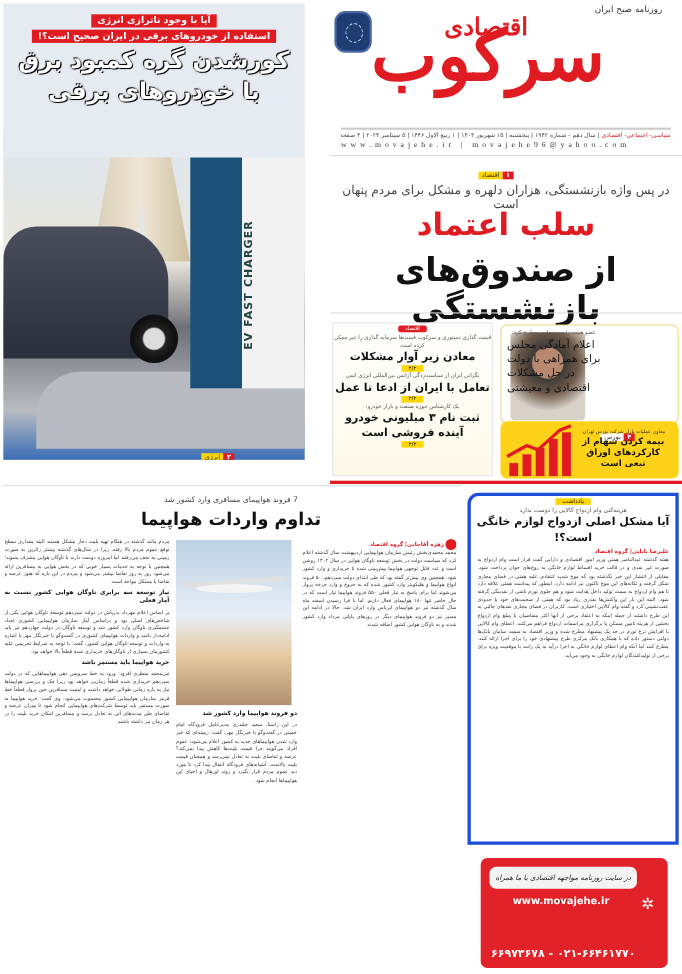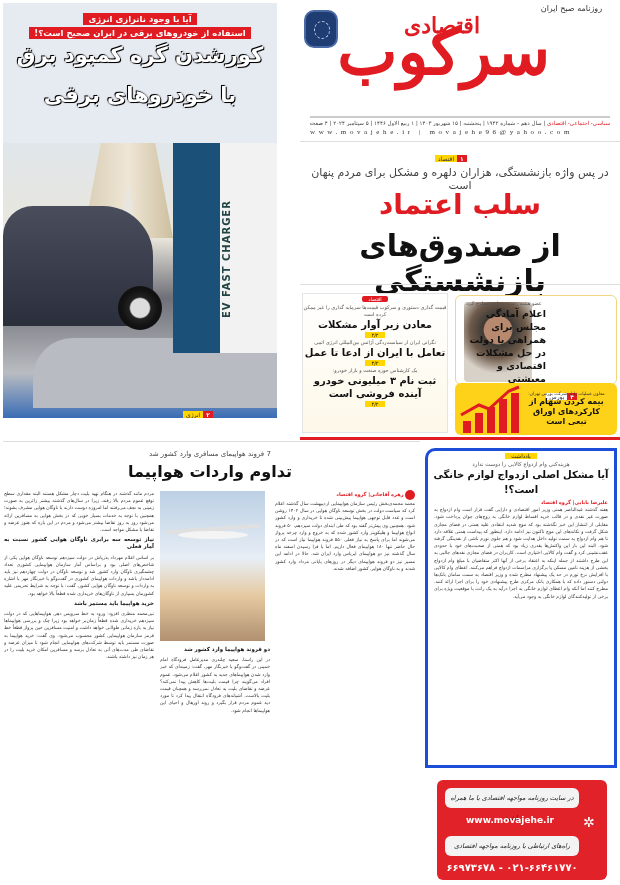--- a/index.html
+++ b/index.html
@@ -30,21 +30,21 @@
 .page-num{background:#e01b22;color:#fff;font-size:6px;padding:0 3px;display:inline-block;font-weight:bold}
 
 .sub-top{right:0;width:320px;left:300px;top:166px;text-align:center;font-size:11px;color:#444}
 .tag-bar{left:420px;top:146px;text-align:center}
 .h-red{left:300px;width:320px;top:188px;text-align:center;font-size:28px;font-weight:bold;color:#e01b22}
 .h-black{left:300px;width:320px;top:228px;text-align:center;font-size:30px;font-weight:bold;color:#111}
 .rule{background:#ddd;height:1px}
 
 #card1{left:455px;top:295px;width:162px;height:90px;border:1px solid #f1d580;border-radius:6px;background:#fff}
 .c1-kick{right:70px;top:4px;font-size:5px;color:#555;width:85px;text-align:center}
-.c1-h{right:70px;top:11px;width:85px;text-align:right;font-size:9.5px;font-weight:bold;line-height:13px}
+.c1-h{right:70px;top:11px;width:85px;text-align:left;font-size:9.5px;font-weight:normal;line-height:13px}
 .portrait{left:8px;top:6px;width:68px;height:80px;background:radial-gradient(circle at 50% 35%,#b78a70 22%,#3e3a36 24%,#6e5a4a 45%,#d8d1c8 70%);border-radius:4px}
 .c1-tag{right:80px;top:79px}
 
 #card2{left:455px;top:383px;width:162px;height:52px;background:#ffd21a;border-radius:6px}
 .arrowchart{left:4px;top:2px;width:70px;height:48px}
 .c2-h{right:8px;top:14px;width:85px;text-align:center;font-size:8px;font-weight:bold;line-height:10px}
 .c2-kick{right:8px;top:8px;width:85px;text-align:center;font-size:4.5px;color:#333}
 .c2-tag{right:40px;top:1px}
 
 #midbox{left:302px;top:293px;width:146px;height:140px;border:1px solid #e5e5e5;background:linear-gradient(#fff,#fdf8e8)}
@@ -93,21 +93,21 @@
   <div class="abs wheel"></div>
   <div class="abs platform"></div>
   <div class="abs charger"></div>
   <div class="abs charger-label">EV FAST CHARGER</div>
   <div class="abs" style="left:180px;top:284px"><span class="page-num">۲</span><span class="page-tag">انرژی</span></div>
 </div>
 <div id="lead" class="abs">
   <span class="kicker" style="margin-top:10px">آیا با وجود ناترازی انرژی</span>
   <span class="kicker">استفاده از خودروهای برقی در ایران صحیح است؟!</span>
   <div class="lead-h">کورشدن گره کمبود برق</div>
-  <div class="lead-h" style="margin-top:16px">با خودروهای برقی</div>
+  <div class="lead-h" style="margin-top:4px">با خودروهای برقی</div>
 </div>
 
 <div class="abs rule" style="left:300px;top:141px;width:320px"></div>
 <div class="abs tag-bar" style="left:435px;top:146px"><span class="page-num">۱</span><span class="page-tag">اقتصاد</span></div>
 <div class="abs sub-top">در پس واژه بازنشستگی، هزاران دلهره و مشکل برای مردم پنهان است</div>
 <div class="abs h-red">سلب اعتماد</div>
 <div class="abs h-black">از صندوق‌های بازنشستگی</div>
 <div class="abs rule" style="left:300px;top:284px;width:320px"></div>
 
 <div id="card1" class="abs">
@@ -181,15 +181,14 @@
   <div class="col" style="padding:2px 6px;height:252px">
     <span class="author">علیرضا بابایی| گروه اقتصاد</span>
     <p>هفته گذشته عبدالناصر همتی وزیر امور اقتصادی و دارایی گفت قرار است وام ازدواج به صورت غیر نقدی و در قالب خرید اقساط لوازم خانگی به زوج‌های جوان پرداخت شود. مقابلی از انتشار این خبر نگذشته بود که موج شدید انتقادی علیه همتی در فضای مجازی شکل گرفت و تکانه‌های این موج تاکنون نیز ادامه دارد. اینطور که پیداست همتی علاقه دارد تا هم وام ازدواج به سمت تولید داخل هدایت شود و هم جلوی تورم ناشی از نقدینگی گرفته شود. البته این بار این واکنش‌ها بقدری زیاد بود که همتی از صحبت‌های خود با حدودی عقب‌نشینی کرد و گفت وام کالایی اختیاری است. کاربران در فضای مجازی نقدهای جالبی به این طرح داشتند از جمله اینکه به اعتقاد برخی از آنها اکثر متقاضیان با مبلغ وام ازدواج بخشی از هزینه تامین مسکن یا برگزاری مراسمات ازدواج فراهم می‌کنند. اعطای وام کالایی با افزایش نرخ تورم در حد یک پیشنهاد مطرح شده و وزیر اقتصاد به سمت سامان بانک‌ها دولتی دستور داده که با همکاری بانک مرکزی طرح پیشنهادی خود را برای اجرا ارائه کنند. مطرح کنند اما آنکه وام اعطای لوازم خانگی به اجرا درآید به یک رانت با موقعیت ویژه برای برخی از تولیدکنندگان لوازم خانگی به وجود می‌آید.</p>
   </div>
 </div>
 
 <div id="ad" class="abs">
   <div class="abs ad-box" style="top:8px">در سایت روزنامه مواجهه اقتصادی با ما همراه باشید</div>
   <div class="abs ad-url">www.movajehe.ir</div>
   <div class="abs cursor-icon">✲</div>
-  <div class="abs ad-box" style="top:56px">راه‌های ارتباطی با روزنامه مواجهه اقتصادی</div>
   <div class="abs ad-phone">۰۲۱-۶۶۴۶۱۷۷۰ - ۶۶۹۷۳۶۷۸</div>
 </div>
 
 </body></html>

